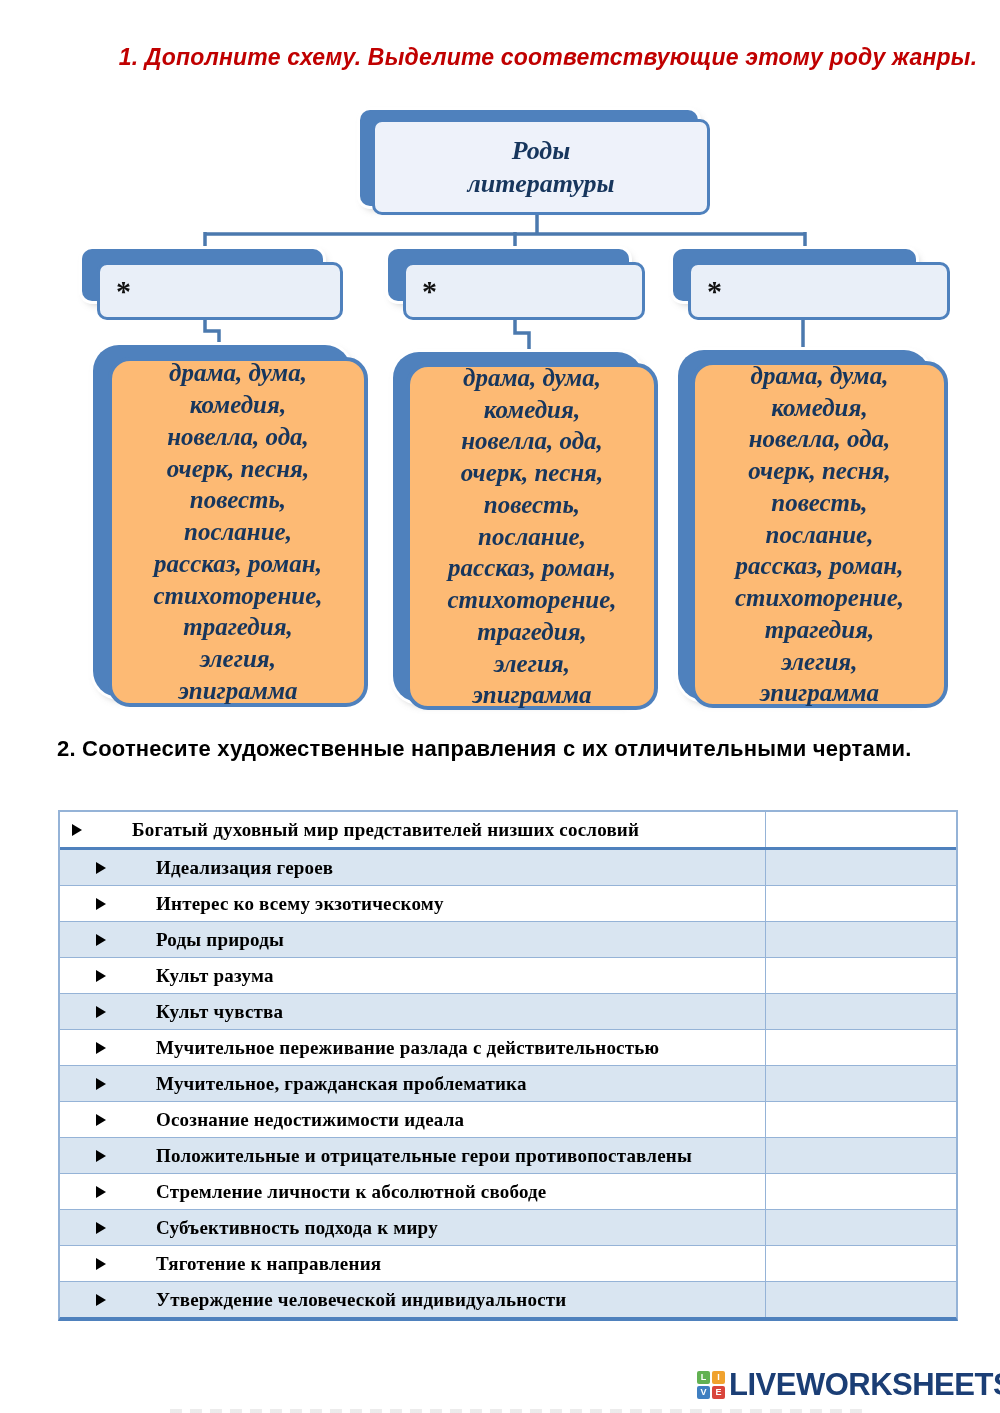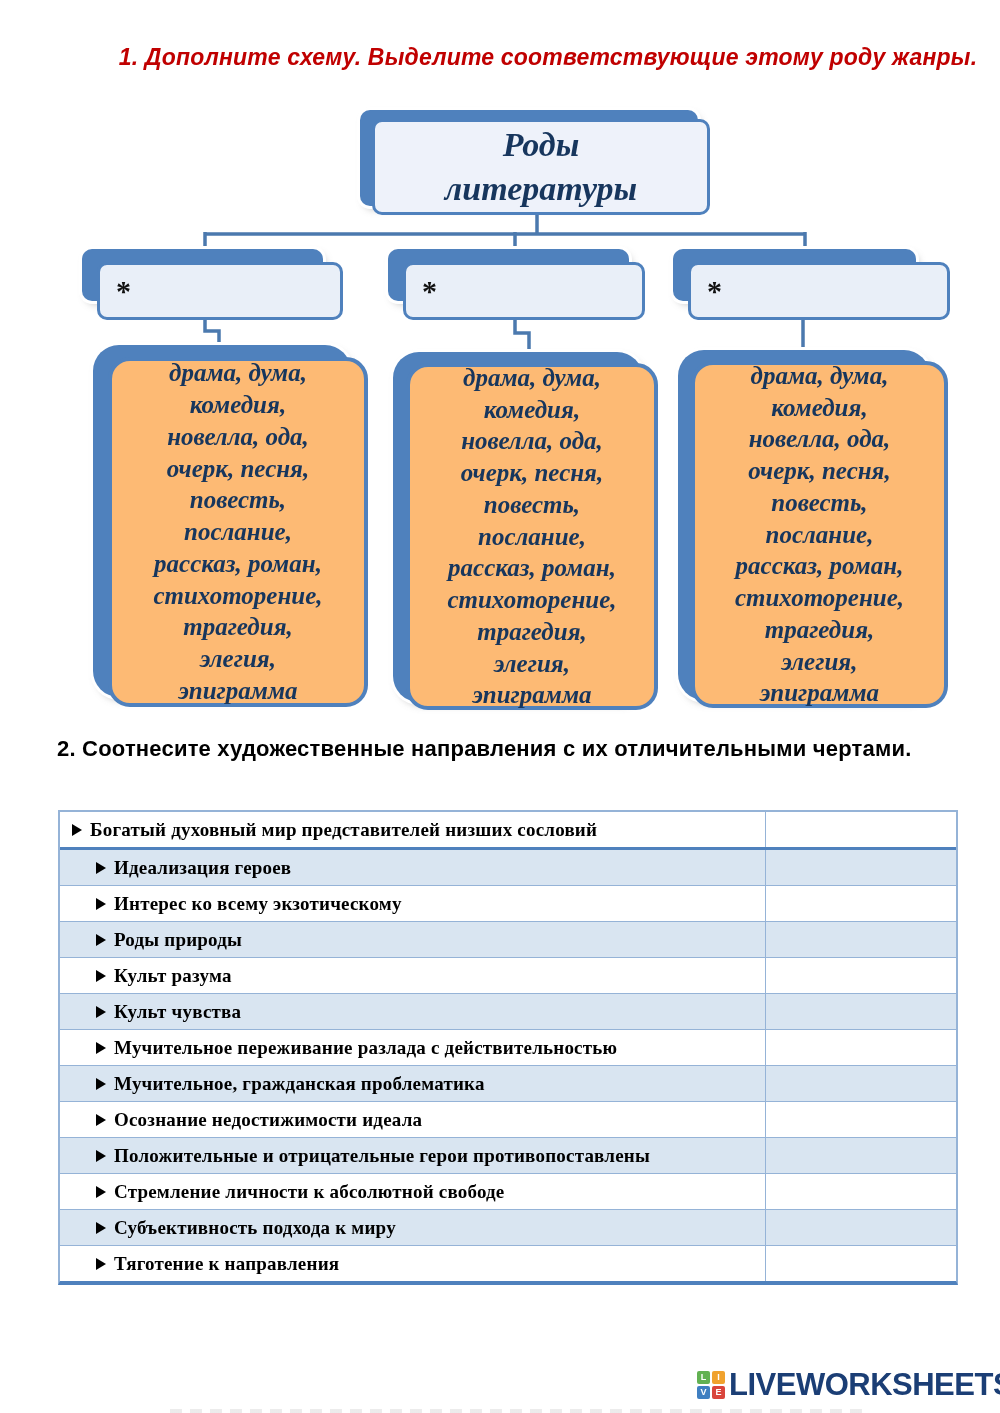--- a/index.html
+++ b/index.html
@@ -25,21 +25,21 @@
     position:absolute; background:#4f81bd; border-radius:10px;
     box-shadow:0 0 0 3px #ffffff, 3px 4px 7px rgba(110,110,110,0.35);
   }
   .panel-front {
     position:absolute; border:3px solid #4f81bd; border-radius:10px;
     background:#e9eff8; box-sizing:border-box;
   }
   .root-front {
     background:#eef2fa; display:flex; align-items:center; justify-content:center;
     text-align:center; color:#17365d; font-family:"Liberation Serif", serif;
-    font-weight:bold; font-style:italic; font-size:34px; line-height:1.28;
+    font-weight:bold; font-style:italic; font-size:26px; line-height:1.28;
     white-space:pre-line;
   }
   .star-front {
     display:flex; align-items:center; padding-left:16px;
     font-weight:bold; font-size:30px; color:#111111;
     font-family:"Liberation Serif", serif;
   }
   .genre-back { border-radius:26px; }
   .genre-front {
     border-radius:22px; border-width:4px; background:#fdba74;
@@ -56,21 +56,21 @@
     box-sizing:border-box; background:#ffffff;
   }
   .match-row { display:flex; align-items:stretch; min-height:35px; background:#ffffff; }
   .match-row:nth-child(even) { background:#d9e5f1; }
   .match-row + .match-row { border-top:1.5px solid #95b3d7;padding-left:24px; }
   .match-row:nth-child(2) { border-top:3.5px solid #4f81bd; }
   .cell-label {
     flex:1; display:flex; align-items:center; padding:4px 10px 4px 12px;
     border-right:1.5px solid #95b3d7;
     font-family:"Liberation Serif", serif; font-weight:bold; font-size:19px;
-    color:#000000; letter-spacing:0.2px;
+    color:#000000; letter-spacing:0.2px;gap:42px;
   }
   .cell-answer { width:190px; }
   .bullet-arrow {
     width:0; height:0; flex:0 0 auto; margin-right:8px;
     border-left:10px solid #000000;
     border-top:6px solid transparent; border-bottom:6px solid transparent;
   }
 
   
   .logo { position:absolute; top:1367px; left:697px; display:flex; align-items:center; }
@@ -269,20 +269,27 @@
       </div>
     <div class="cell-answer"></div>
   </div>
   <div class="match-row">
     <div class="cell-label">
         <span class="bullet-arrow"></span>
         <span>Тяготение к направления</span>
       </div>
     <div class="cell-answer"></div>
   </div>
+  <div class="match-row">
+    <div class="cell-label">
+        <span class="bullet-arrow"></span>
+        <span>Утверждение человеческой индивидуальности</span>
+      </div>
+    <div class="cell-answer"></div>
+  </div>
 </div>
 
 <div class="logo">
   <div class="logo-grid">
     <div class="logo-sq sq-l">L</div>
     <div class="logo-sq sq-i">I</div>
     <div class="logo-sq sq-v">V</div>
     <div class="logo-sq sq-e">E</div>
   </div>
   <div class="logo-text">LIVEWORKSHEETS</div>

